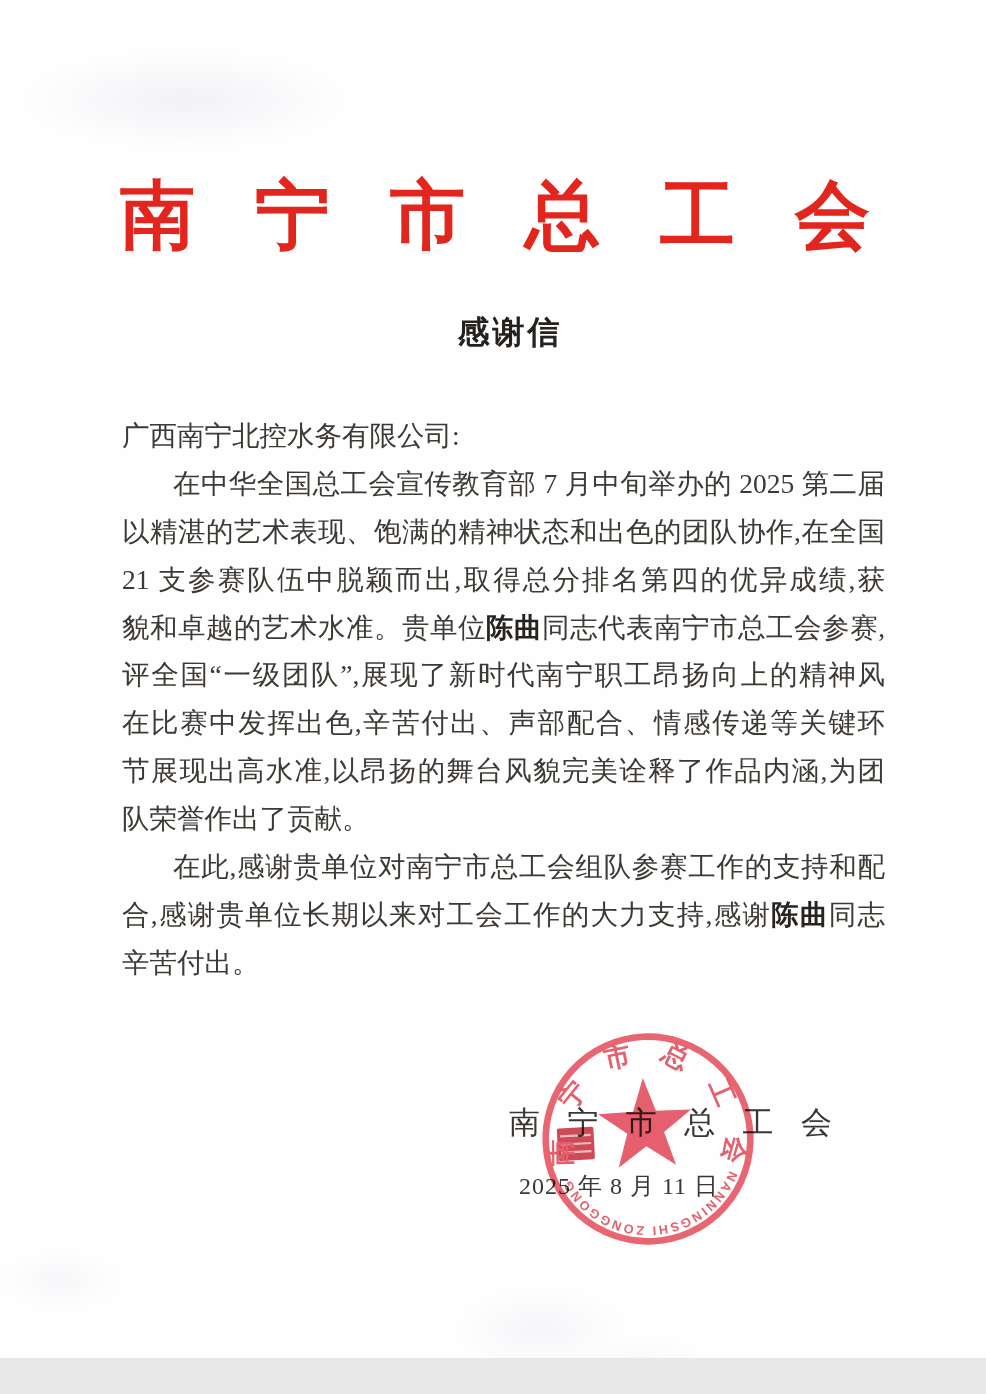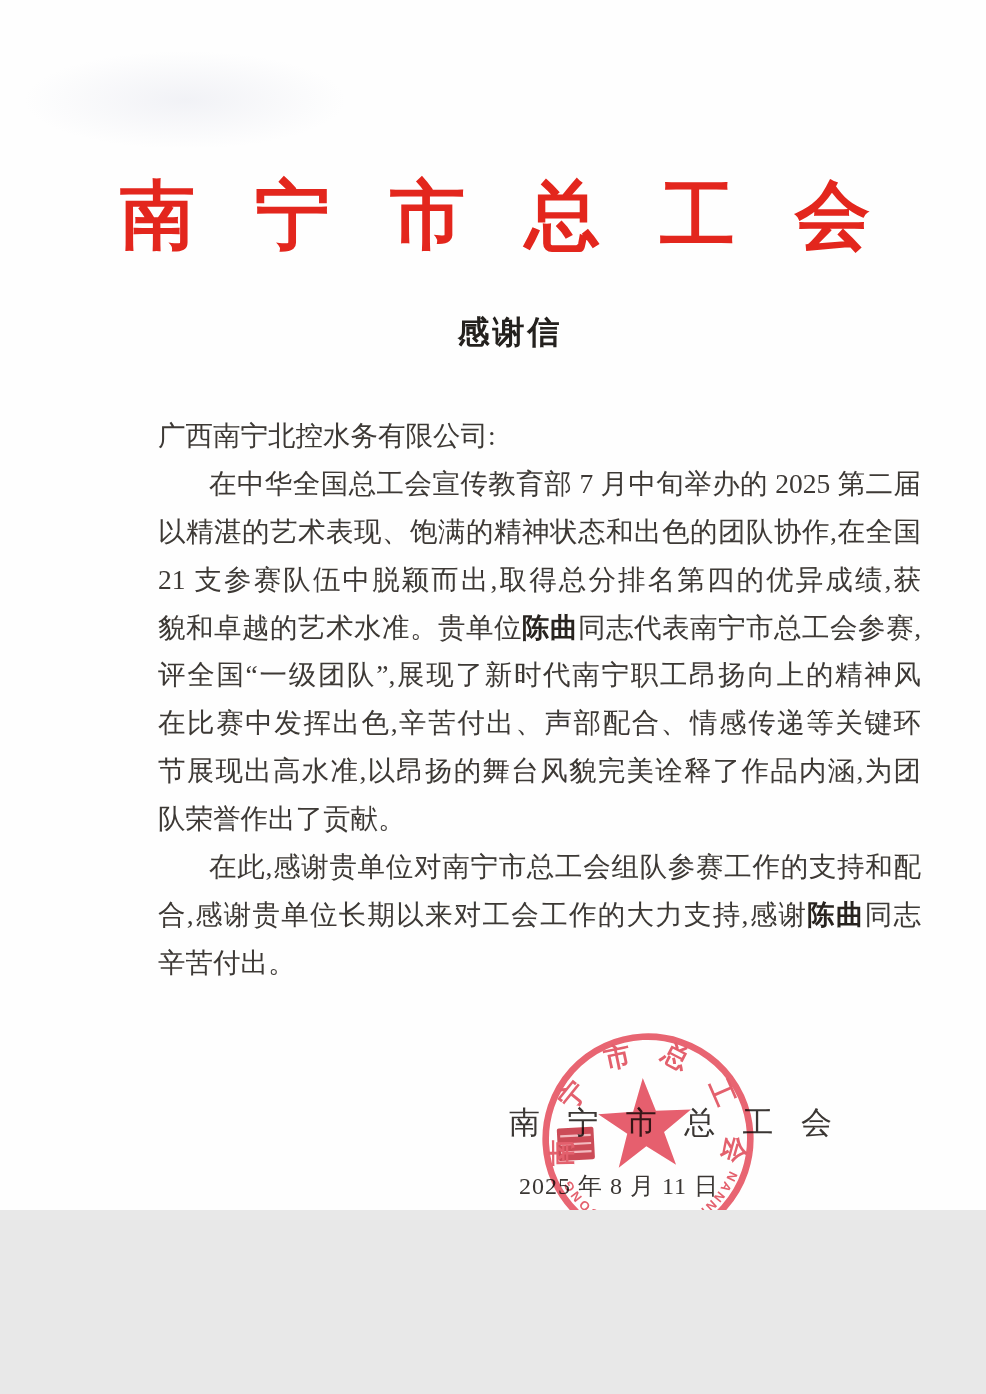--- a/index.html
+++ b/index.html
@@ -1,38 +1,38 @@
 <!DOCTYPE html>
 <html><head>
 <meta charset="utf-8">
 <style>
   html,body { margin:0; padding:0; background:#e8e8e8; }
   .page {
-    position:relative; width:986px; height:1210px; margin:0 auto;
+    position:relative; width:986px; height:1358px; margin:0 auto;
     background:#fefefe; overflow:hidden;
     font-family:"Liberation Serif","DejaVu Serif",serif;
     background-image:
       radial-gradient(230px 70px at 185px 100px, rgba(175,180,205,0.16), rgba(175,180,205,0) 70%),
       radial-gradient(120px 60px at 540px 1330px, rgba(180,185,210,0.12), rgba(180,185,210,0) 70%),
       radial-gradient(100px 50px at 640px 1370px, rgba(180,185,210,0.10), rgba(180,185,210,0) 70%),
       radial-gradient(90px 40px at 60px 1280px, rgba(180,185,210,0.10), rgba(180,185,210,0) 70%);
   }
   .letterhead {
     position:absolute; left:120px; top:172px; width:750px;
     font-size:75px; line-height:1.18; font-weight:bold;
     text-align:justify; text-align-last:justify;
   }
   .title {
     position:absolute; left:10px; top:311px; width:100%;
     text-align:center; text-indent:14px; letter-spacing:3px;
     font-size:32px; font-weight:bold; color:#24211e;
   }
   .body {
     position:absolute; left:122px; top:412px; width:763px;
-    font-size:27.5px; color:#3d3935;margin-left:36px;
+    font-size:27.5px; color:#3d3935;
   }
   .body .line {
     height:47.9px; line-height:47.9px;
     text-align:justify; text-align-last:justify;
     overflow:visible; white-space:normal;
   }
   .body .line.nofill { text-align-last:left; }
   .body .line.indent { text-indent:51px; }
   .seg-bold { font-weight:bold; color:#27231f; }
   .sig-name {

